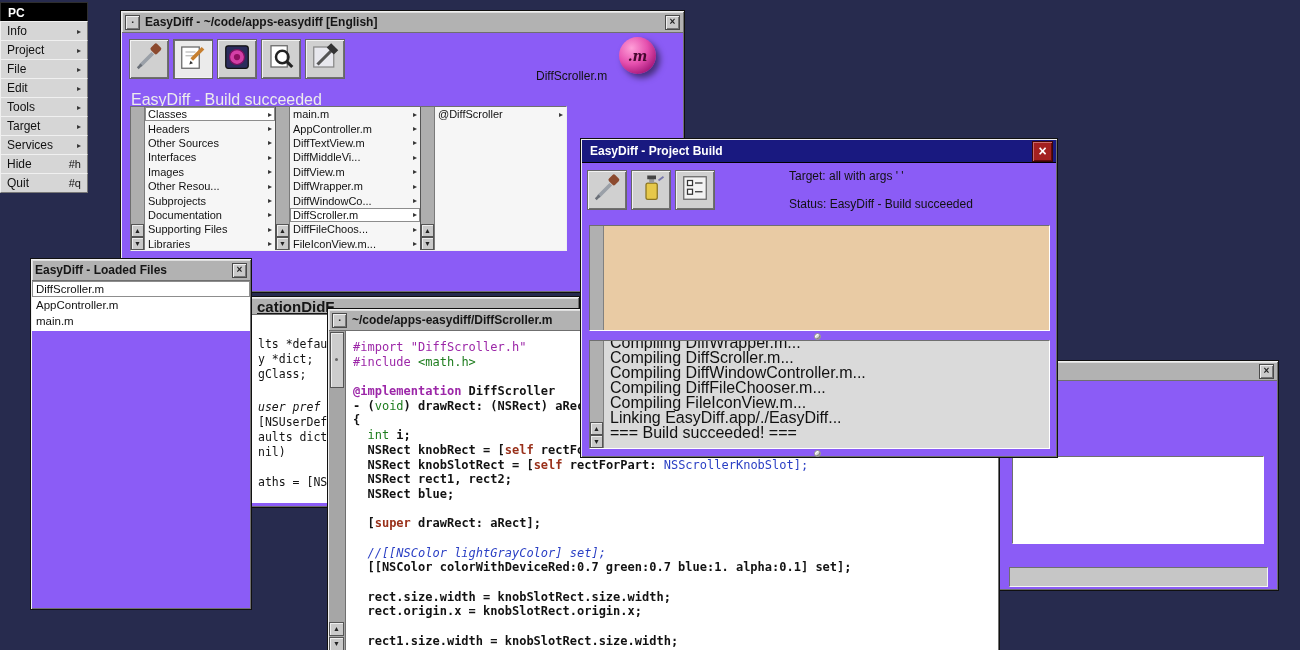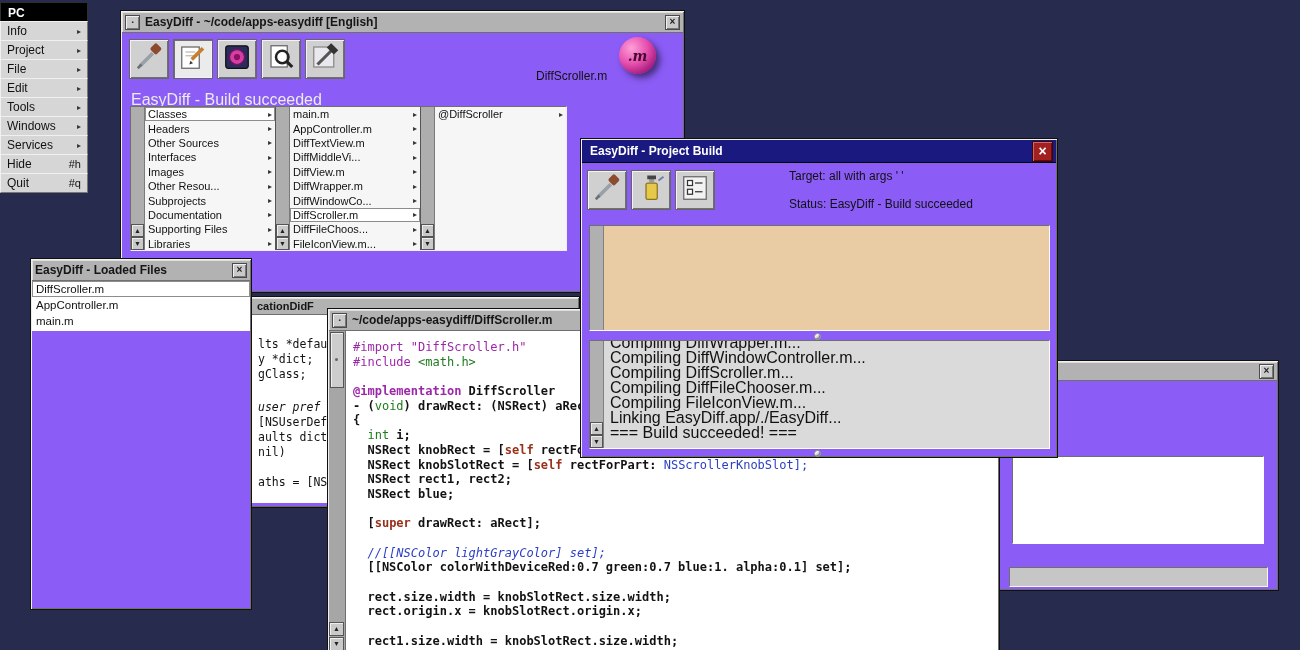--- a/index.html
+++ b/index.html
@@ -117,21 +117,21 @@
     </div>
   <div class="mitem">
       <span>Edit</span>
       <span class="arr">▸</span>
     </div>
   <div class="mitem">
       <span>Tools</span>
       <span class="arr">▸</span>
     </div>
   <div class="mitem">
-      <span>Windows</span>
+      <span>Target</span>
       <span class="arr">▸</span>
     </div>
   <div class="mitem">
       <span>Services</span>
       <span class="arr">▸</span>
     </div>
   <div class="mitem">
       <span>Hide</span>
       <span class="sc">#h</span>
     </div>
@@ -312,21 +312,21 @@
             <span class="lbl">@DiffScroller</span>
             <span class="arr">▸</span>
           </div>
       </div>
     </div>
   </div>
 </div>
 
 <div class="win" id="win-frag" style="left:100px; top:296px; width:480px; height:212px;">
   <div class="tbar" style="height:17px;">
-    <div class="ttl" style="position:absolute; left:155px; font-size:11px;">cationDidF</div>
+    <div class="ttl" style="position:absolute; left:155px; font-size:15px;text-decoration:underline;">cationDidF</div>
   </div>
   <div style="position:absolute; left:1px; right:1px; top:18px; bottom:4px; background:#ffffff;">
     <div class="fragline" style="left:156px; top:22px;">lts *defau</div>
     <div class="fragline" style="left:156px; top:37px;">y *dict;</div>
     <div class="fragline" style="left:156px; top:52px;">gClass;</div>
     <div class="fragline tok-cmt" style="left:156px; top:85px;">user pref</div>
     <div class="fragline" style="left:156px; top:100px;">[NSUserDefa</div>
     <div class="fragline" style="left:156px; top:115px;">aults dict.</div>
     <div class="fragline tok-pp" style="left:156px; top:130px;">nil)</div>
     <div class="fragline" style="left:156px; top:160px;">aths = [NS</div>
@@ -431,22 +431,22 @@
 
   <div class="dimple" style="left:233px; top:194px;"></div>
 
   <div class="pane" style="left:8px; top:201px; width:461px; height:109px;">
     <div class="pstrip">
       <div class="sbtn" style="bottom:13px;">▲</div>
       <div class="sbtn" style="bottom:0;">▼</div>
     </div>
     <div class="logbody">
       <div class="logline" style="margin-top:-7px;">Compiling DiffWrapper.m...</div>
+      <div class="logline">Compiling DiffScroller.m...</div>
       <div class="logline">Compiling DiffWindowController.m...</div>
-      <div class="logline">Compiling DiffScroller.m...</div>
       <div class="logline">Compiling DiffFileChooser.m...</div>
       <div class="logline">Compiling FileIconView.m...</div>
       <div class="logline">Linking EasyDiff.app/./EasyDiff...</div>
       <div class="logline">=== Build succeeded! ===</div>
     </div>
   </div>
 
   <div class="dimple" style="left:233px; top:311px;"></div>
 </div>
 

